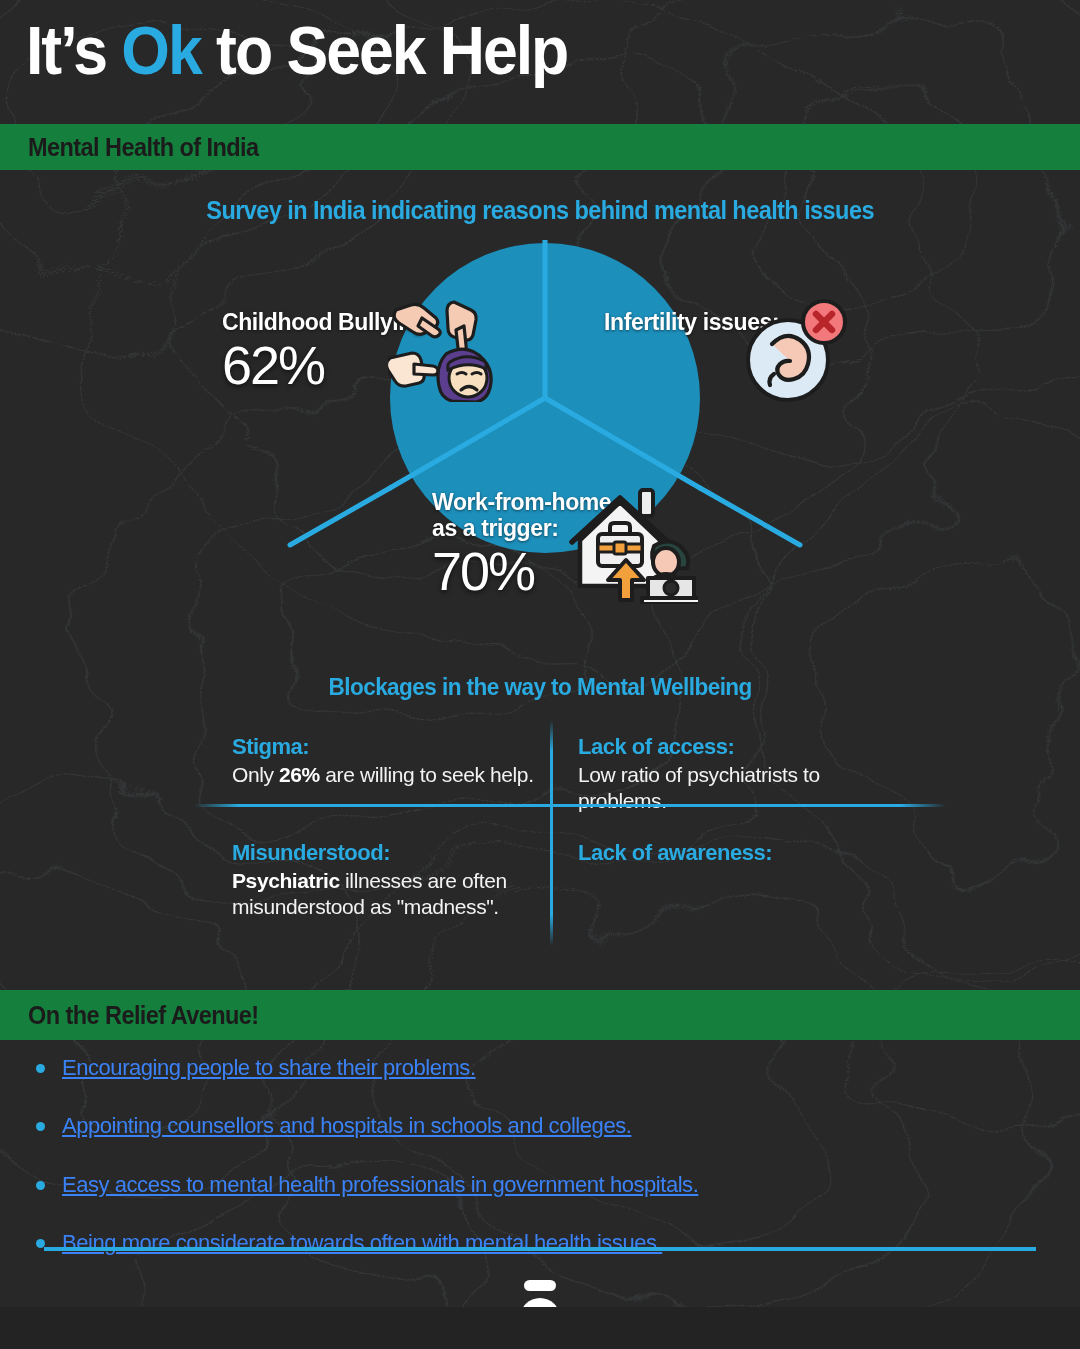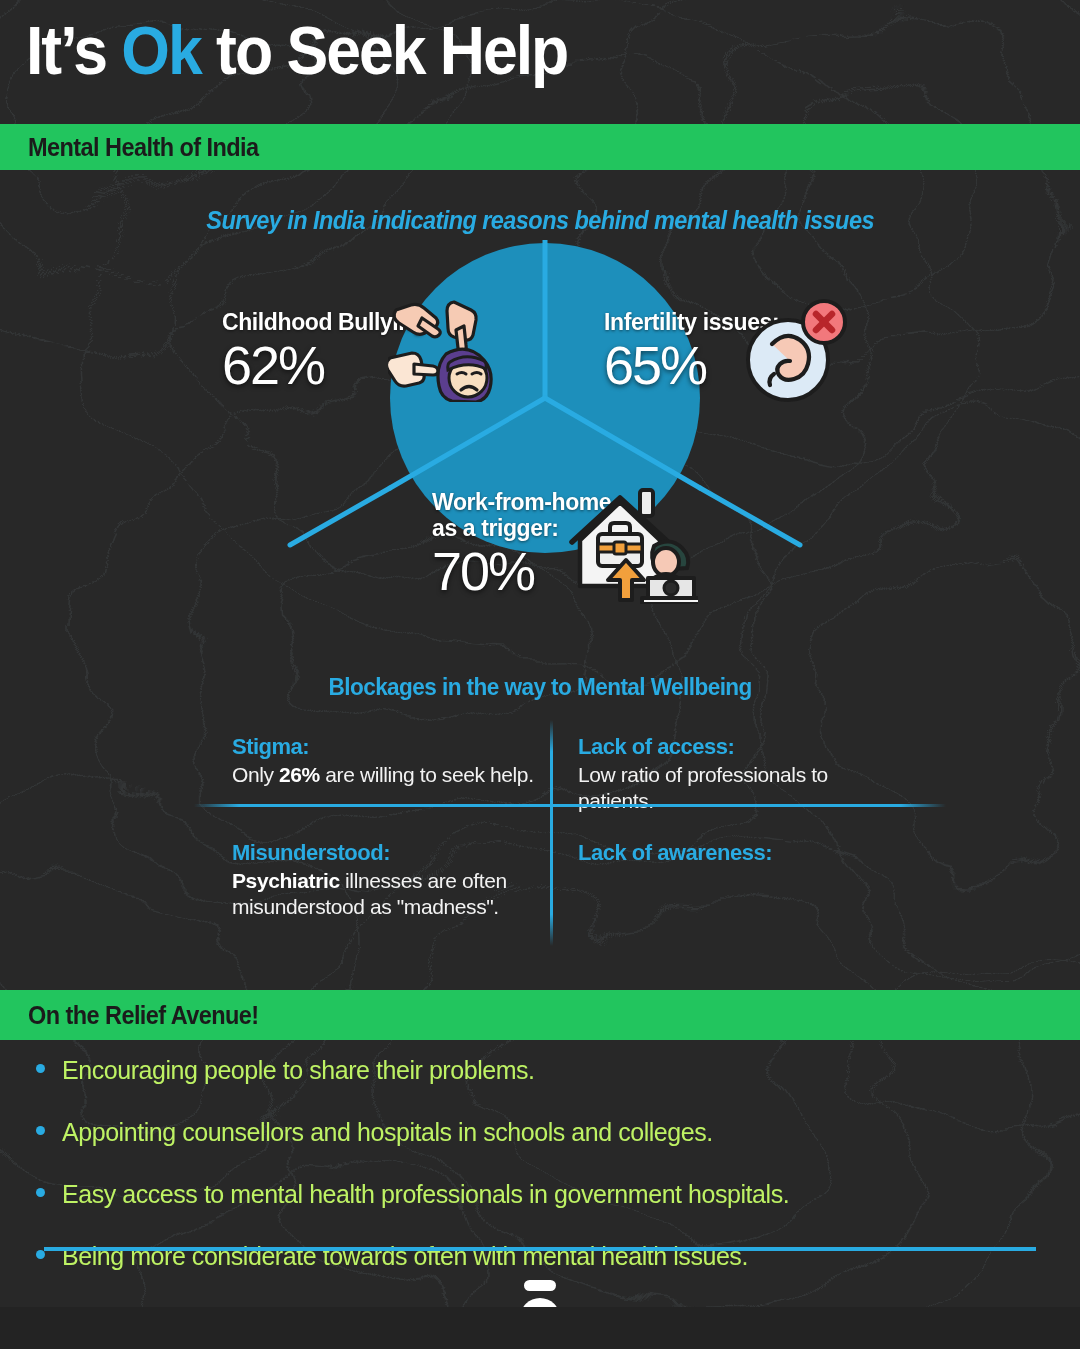--- a/index.html
+++ b/index.html
@@ -39,21 +39,21 @@
     letter-spacing:-2.2px;
     transform:scaleX(.92);
     transform-origin:left center;
     white-space:nowrap;
   }
   .title .hl { color:#29ABE2; }
 
   
   .bluebar {
     position:absolute; left:0; width:1080px;
-    background:#22c55e;
+    background:#15803d;
     z-index:3;
     display:flex; align-items:center;
   }
   .bluebar .bartext {
     margin-left:28px;
     font-size:25px;
     font-weight:bold;
     color:#1b1b1b;
     letter-spacing:-.6px;
     transform:scaleX(.94);
@@ -66,21 +66,21 @@
   
   .sec-head {
     position:absolute;
     z-index:3;
     width:100%;
     text-align:center;
     color:#29ABE2;
     font-weight:bold;
     letter-spacing:-.6px;
   }
-  #head-survey { top:206px; font-size:25px;font-style:italic; }
+  #head-survey { top:196px; font-size:25px; }
   #head-block  { top:673px; font-size:24px; }
   .sec-head span { display:inline-block; transform:scaleX(.94); }
 
   
   #pie-area {
     position:absolute; left:0; top:240px;
     width:1080px; height:400px;
     z-index:1;
   }
 
@@ -151,22 +151,23 @@
   .bullet-row {
     display:flex; align-items:flex-start;
     margin-bottom:32px;
   }
   .bullet-dot {
     width:9px; height:9px; border-radius:50%;
     background:#29ABE2; flex:0 0 auto;
     margin-top:9px; margin-right:17px;
   }
   .bullet-txt {
-    color:#bef264; font-size:25px; letter-spacing:-.45px;
+    color:#3b82f6; font-size:22px; letter-spacing:-.45px;
     line-height:1.2;
+    text-decoration:underline;
   }
 
   
   #foot-rule {
     position:absolute; left:44px; top:1247px;
     width:992px; height:4px; background:#29ABE2; z-index:3;
   }
   #foot-logo {
     position:absolute; left:0; top:1278px; width:1080px;
     text-align:center; z-index:3;
@@ -267,21 +268,20 @@
       <ellipse cx="80" cy="86" rx="19" ry="19" fill="#F8DFC0" stroke="#1d1d1d" stroke-width="3"></ellipse>
       <path d="M62 70 q16-10 34-1 q3 2 2 8 q-18-9-38 1 q-1-6 2-8z" fill="#5B3E8E" stroke="#1d1d1d" stroke-width="3"></path>
       <path d="M69 82 q5-3 9 0" fill="none" stroke="#1d1d1d" stroke-width="3" stroke-linecap="round"></path>
       <path d="M84 82 q5-3 9 0" fill="none" stroke="#1d1d1d" stroke-width="3" stroke-linecap="round"></path>
       <path d="M73 98 q8-7 16 0" fill="none" stroke="#1d1d1d" stroke-width="3.2" stroke-linecap="round"></path>
     </g>
   </svg>
 
   <div class="stat" id="stat-infert">
     <div class="lbl">Infertility issues:</div>
-    <div class="pct">65%</div>
   </div>
 
   <svg class="ico" id="ico-infert" viewBox="0 0 108 106">
     <circle cx="46" cy="62" r="40" fill="#DCEAF6" stroke="#1d1d1d" stroke-width="4"></circle>
     <path d="M30 46 q14-14 28-4 q12 9 8 24 q-3 12-14 15 q-10 3-15-4 q-4-6 1-11 q4-4 10-3" fill="#F6C9B6" stroke="#1d1d1d" stroke-width="4.2" stroke-linecap="round" stroke-linejoin="round"></path>
     <path d="M32 76 q-6 4-4 11" fill="none" stroke="#1d1d1d" stroke-width="4.2" stroke-linecap="round"></path>
     <circle cx="82" cy="24" r="21" fill="#F2787C" stroke="#1d1d1d" stroke-width="4"></circle>
     <g stroke="#B8262B" stroke-width="6.5" stroke-linecap="round">
       <line x1="74" y1="16" x2="90" y2="32"></line>
       <line x1="90" y1="16" x2="74" y2="32"></line>
@@ -326,21 +326,21 @@
     <div class="div-v"></div>
     <div class="div-h"></div>
 
     <div class="q" id="q-stigma">
       <div class="q-title">Stigma:</div>
       <div class="q-body"><span>Only </span><b>26%</b><span> are willing to seek help.</span></div>
     </div>
 
     <div class="q" id="q-access">
       <div class="q-title">Lack of access:</div>
-      <div class="q-body"><span>Low ratio of professionals to patients.</span><b></b><span></span></div>
+      <div class="q-body"><span>Low ratio of psychiatrists to problems.</span><b></b><span></span></div>
     </div>
 
     <div class="q" id="q-misund">
       <div class="q-title">Misunderstood:</div>
       <div class="q-body"><span></span><b>Psychiatric</b><span> illnesses are often misunderstood as "madness".</span></div>
     </div>
 
     <div class="q" id="q-aware">
       <div class="q-title">Lack of awareness:</div>
     </div>

